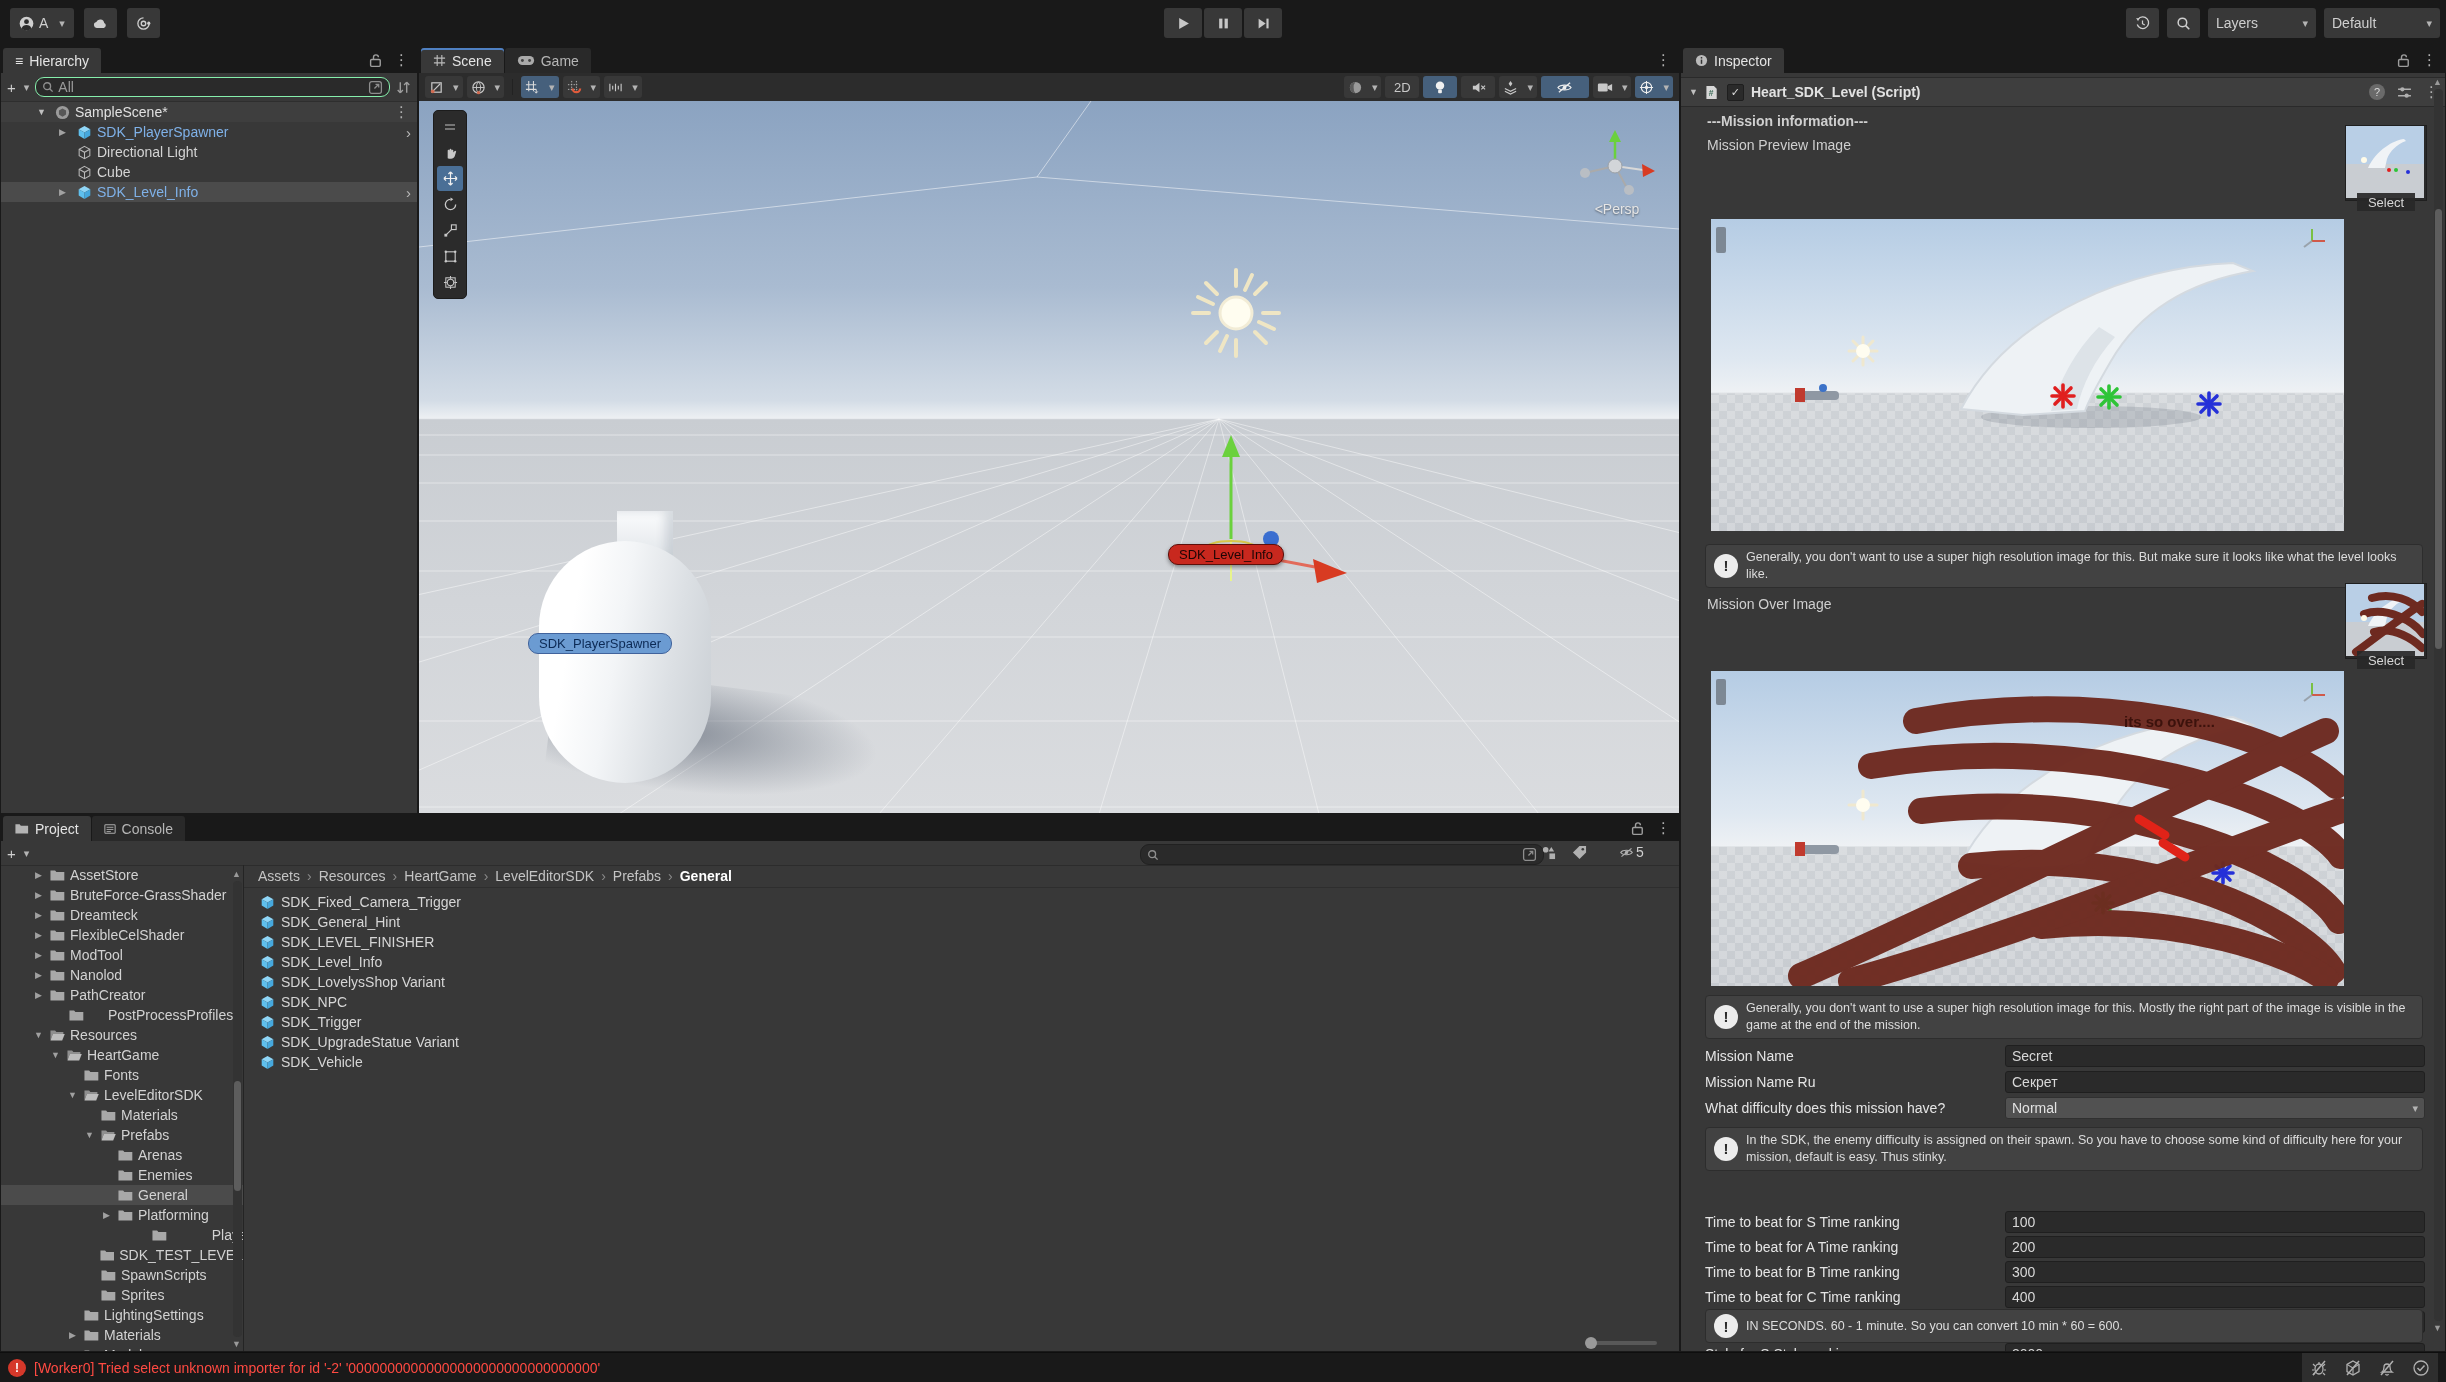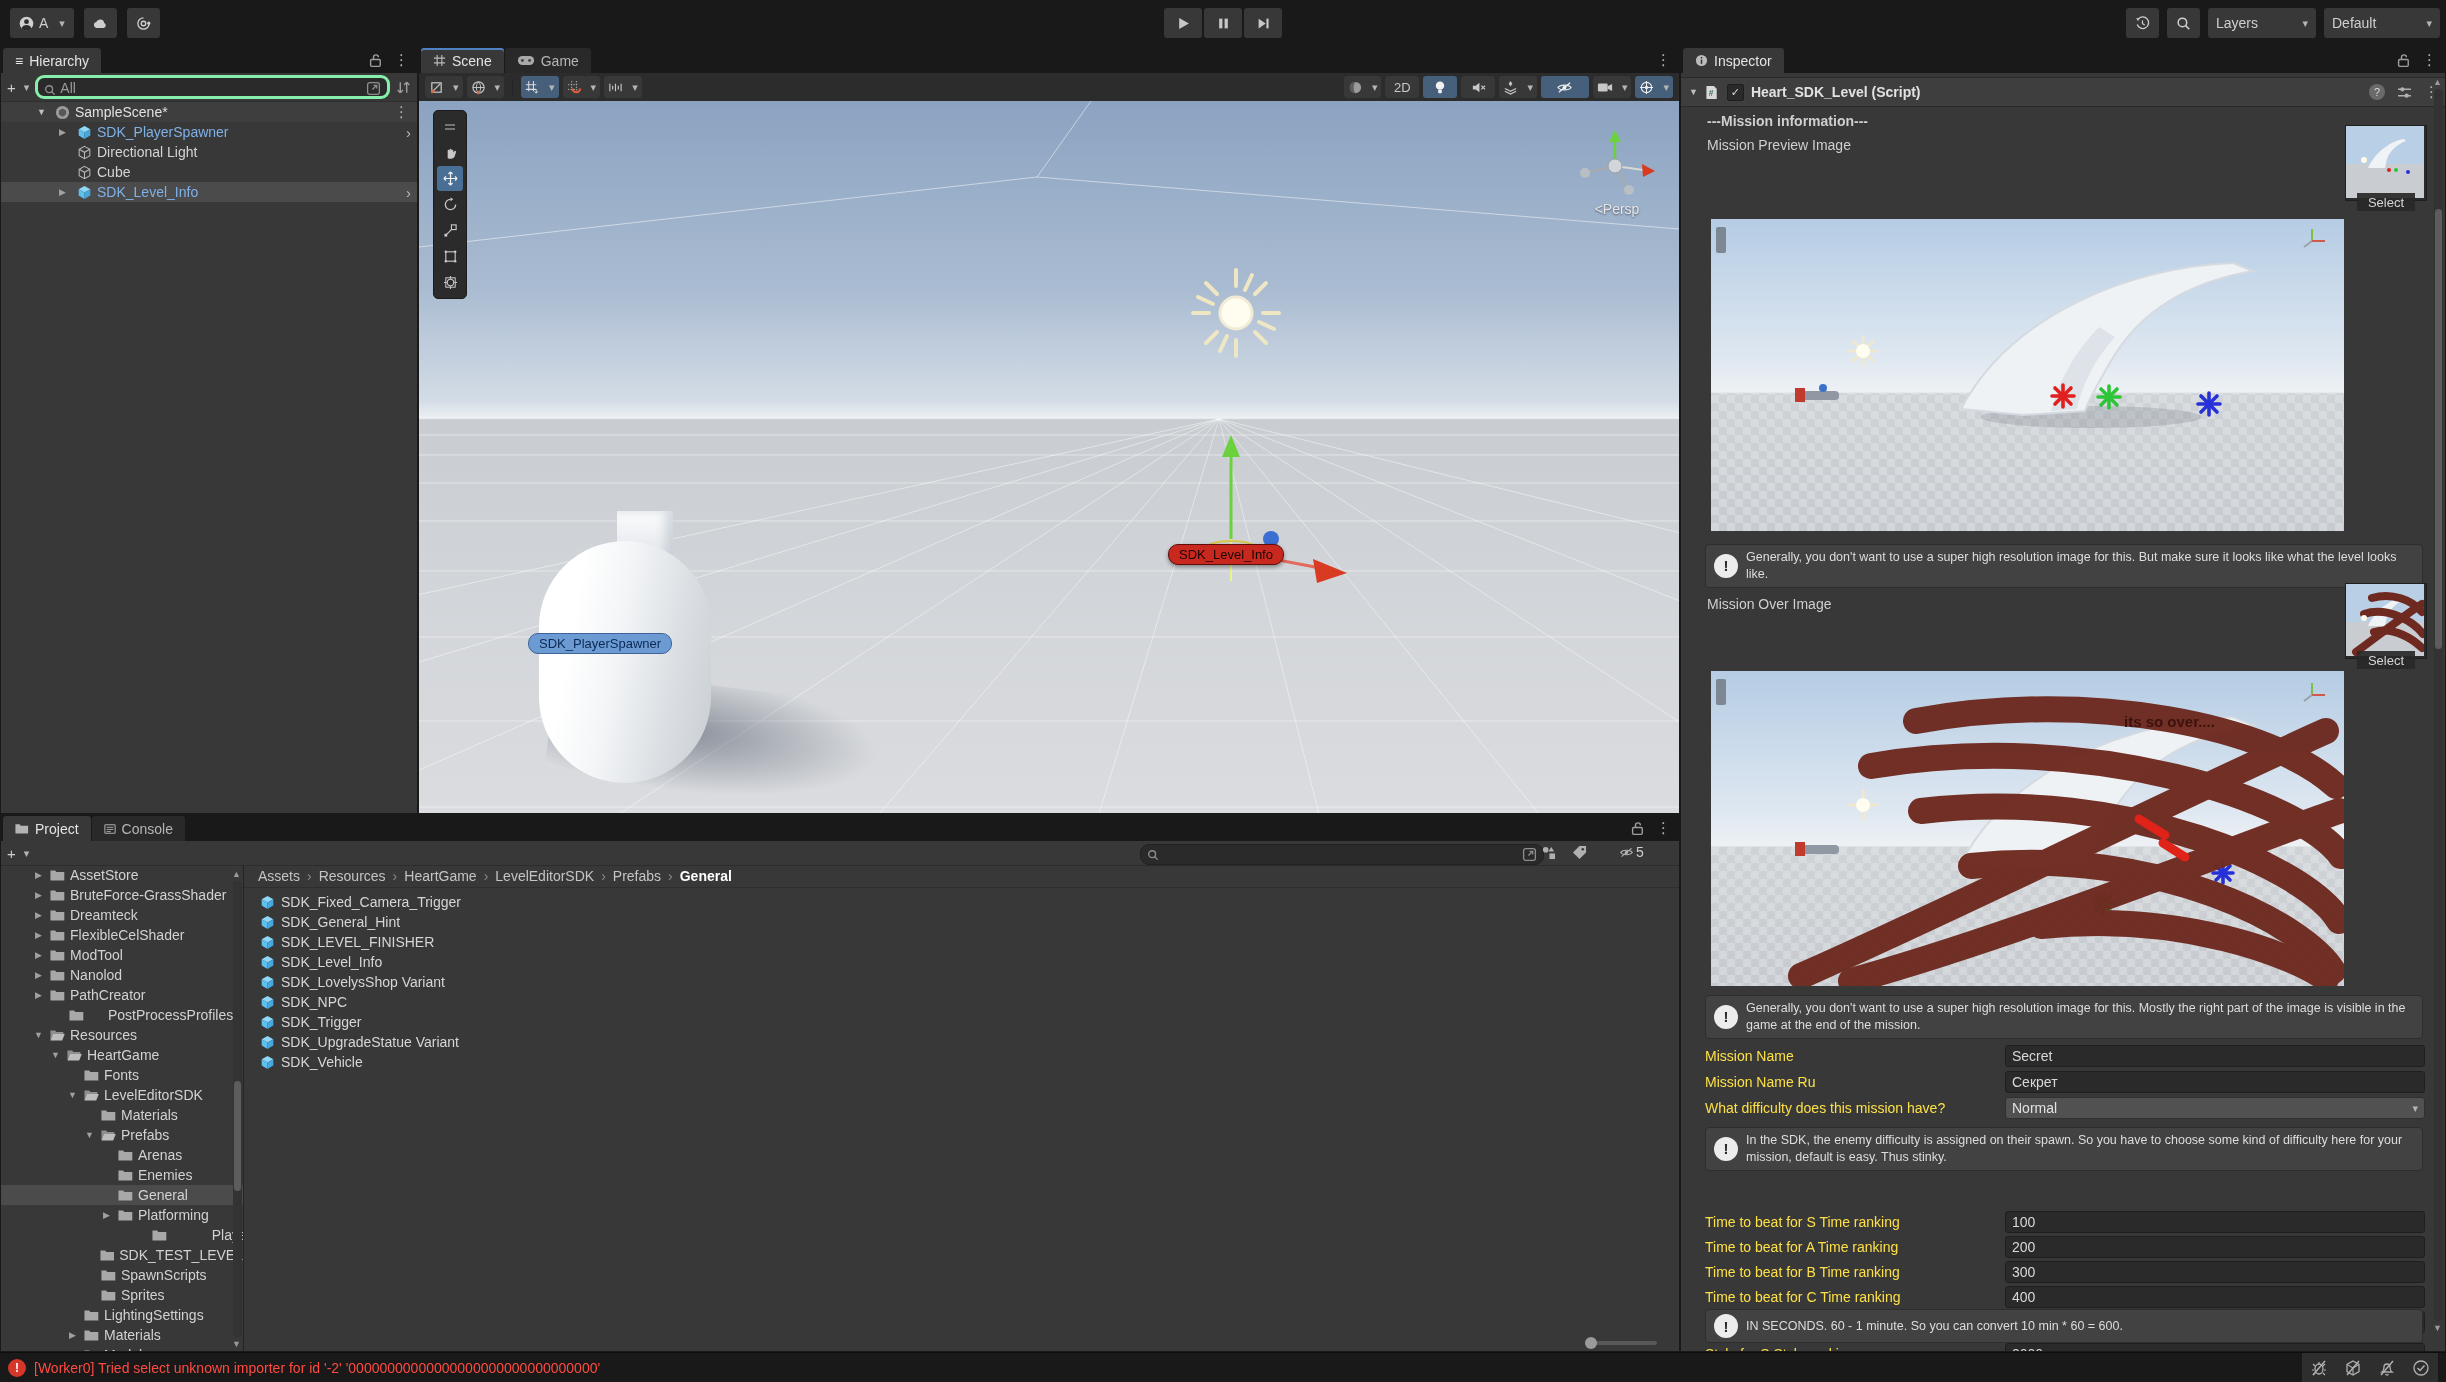--- a/index.html
+++ b/index.html
@@ -20,21 +20,21 @@
   .tabbar{height:26px;background:#191919;display:flex;align-items:flex-end;padding-left:2px;}
   .tab{height:25px;padding:0 12px;display:flex;align-items:center;gap:6px;font-size:14px;color:#b6b6b6;background:#292929;margin-right:1px;border-radius:3px 3px 0 0;}
   .tab.active{background:#383838;color:#e4e4e4;}
   .tab.focus{box-shadow:inset 0 2px 0 #4f80c2;}
   .tab-right{margin-left:auto;display:flex;align-items:center;gap:10px;padding:0 8px;height:100%;}
   .kebab{color:#b0b0b0;font-size:15px;}
   
   #hierarchy{left:0;top:46px;width:418px;height:768px;}
   .h-search-row{height:24px;display:flex;align-items:center;gap:6px;padding:2px 6px;border-bottom:1px solid #2e2e2e;background:#383838;}
   .plus-btn{display:flex;align-items:center;gap:2px;color:#cfcfcf;font-size:15px;}
-  .searchbox{flex:1;height:18px;background:#2a2a2a;border:3px solid #86efac;border-radius:9px;display:flex;align-items:flex-end;padding:0 6px;gap:4px;color:#9a9a9a;}
+  .searchbox{flex:1;height:18px;background:#2a2a2a;border:1px solid #86efac;border-radius:9px;display:flex;align-items:center;padding:0 6px;gap:4px;color:#9a9a9a;}
   .hrow,.scene-row{height:20px;display:flex;align-items:center;font-size:14px;position:relative;}
   .scene-row{background:#3e3e3e;padding-left:36px;gap:5px;}
   .hrow{padding-left:58px;gap:5px;}
   .hrow .foldarrow{visibility:hidden;font-size:9px;color:#a2a2a2;width:13px;}
   .hrow.expand .foldarrow{visibility:visible;}
   .hrow.selected{background:#4b4b4b;}
   .hrow .hlabel{color:#d4d4d4;}
   .hrow.prefab .hlabel{color:#7fb1e8;}
   .hrow .cube-blue{display:none;}
   .hrow.prefab .cube-blue{display:inline-flex;}
@@ -57,21 +57,21 @@
   
   #inspector{left:1680px;top:46px;width:766px;height:1306px;}
   .comp-header{position:absolute;left:0;top:30px;width:766px;height:30px;background:#3e3e3e;border-top:1px solid #2a2a2a;border-bottom:1px solid #2a2a2a;display:flex;align-items:center;gap:7px;padding:0 8px;box-sizing:border-box;}
   .comp-title{font-weight:bold;color:#e2e2e2;}
   .checkbox{width:15px;height:15px;background:#2a2a2a;border:1px solid #1e1e1e;border-radius:2px;display:flex;align-items:center;justify-content:center;font-size:11px;color:#dcdcdc;}
   .insp-label{position:absolute;left:26px;color:#cfcfcf;}
   .helpbox{position:absolute;left:24px;width:718px;background:#424242;border:1px solid #2d2d2d;border-radius:4px;display:flex;align-items:center;gap:8px;padding:4px 8px;box-sizing:border-box;}
   .hb-icon{flex:0 0 24px;width:24px;height:24px;border-radius:50%;background:#ececec;color:#2b2b2b;font-weight:bold;display:flex;align-items:center;justify-content:center;font-size:15px;}
   .helpbox .hb-text{font-size:12.5px;color:#dddddd;line-height:1.35;}
   .field-row{position:absolute;left:24px;width:720px;height:22px;display:flex;align-items:center;}
-  .field-row .flabel{width:300px;color:#fde047;}
+  .field-row .flabel{width:300px;color:#e5e5e5;}
   .tfield{flex:1;height:20px;background:#2a2a2a;border:1px solid #1f1f1f;border-radius:3px;display:flex;align-items:center;padding:0 6px;color:#d8d8d8;}
   .dropdown{flex:1;height:20px;background:#515151;border:1px solid #303030;border-radius:3px;display:flex;align-items:center;justify-content:space-between;padding:0 6px;color:#e2e2e2;}
   .thumb{position:absolute;width:80px;height:74px;background:#2a2a2a;border:1px solid #1f1f1f;}
   .selectbar{position:absolute;width:58px;height:18px;background:rgba(40,40,40,.92);color:#d6d6d6;font-size:13px;display:flex;align-items:center;justify-content:center;}
   .previmg{position:absolute;left:30px;width:633px;background:#222;}
   .overlay-text{position:absolute;color:#3c120c;font-size:15px;font-weight:bold;}
   .vscroll{position:absolute;right:2px;width:9px;background:#333;border-radius:4px;}
   .vthumb{position:absolute;width:7px;background:#5d5d5d;border-radius:4px;left:1px;}
   .scroll-arrow{position:absolute;color:#9a9a9a;font-size:9px;}
   

